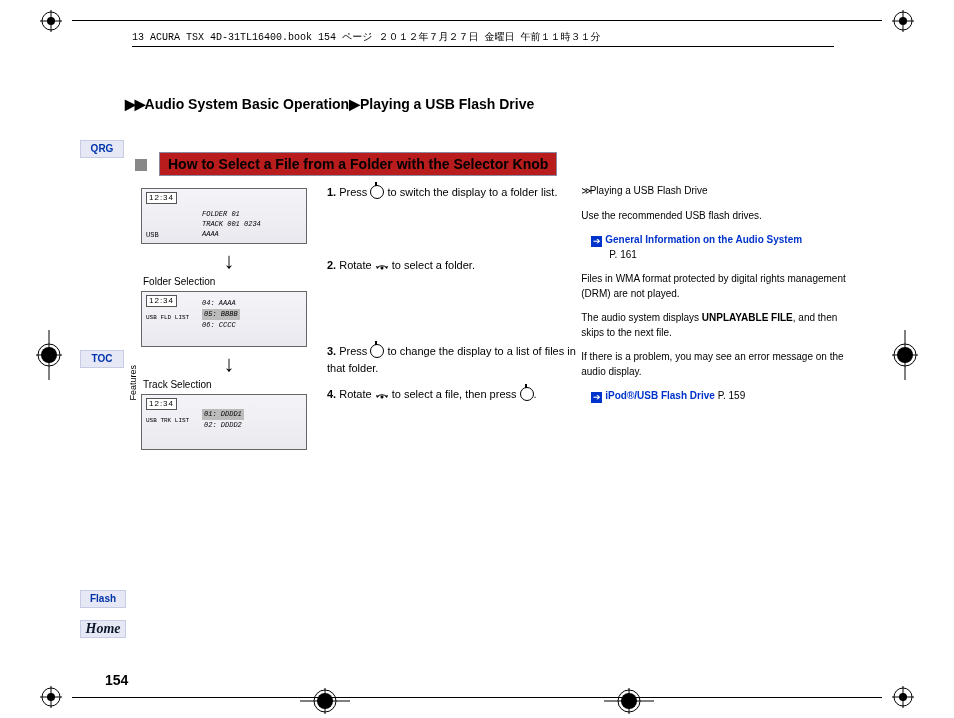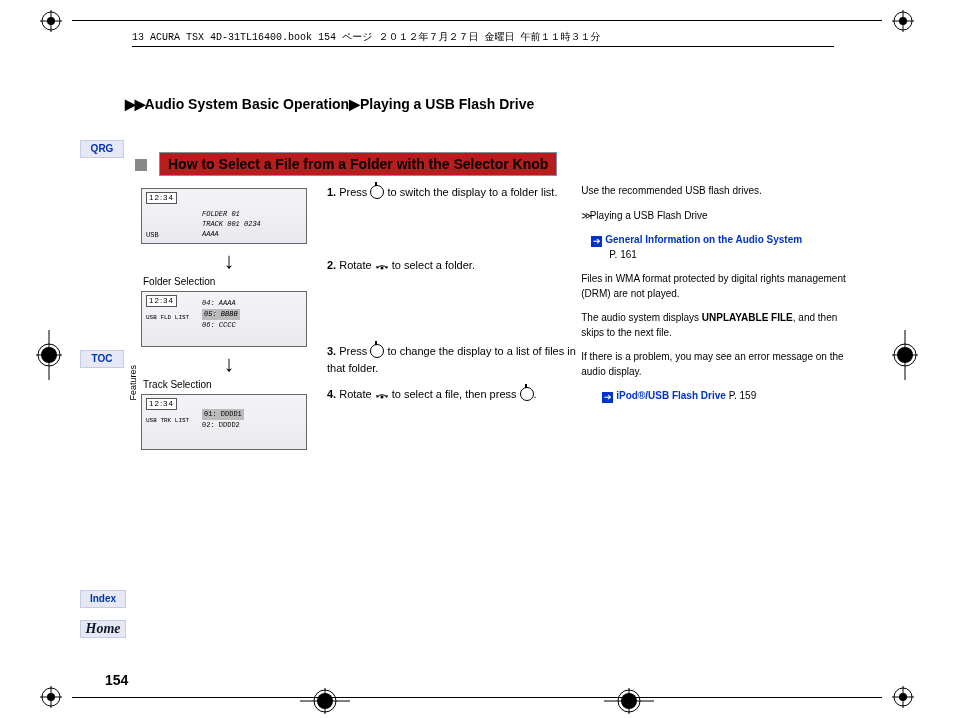--- a/index.html
+++ b/index.html
@@ -300,21 +300,21 @@
 <div class="top-header">13 ACURA TSX 4D-31TL16400.book  154 ページ  ２０１２年７月２７日  金曜日  午前１１時３１分</div>
 
 <div class="breadcrumb">
   <span class="arrows">▶▶</span><span>Audio System Basic Operation</span><span>▶</span><span>Playing a USB Flash Drive</span>
 </div>
 
 <div class="page">
   <div class="nav-btn nav-qrg">QRG</div>
   <div class="nav-btn nav-toc">TOC</div>
   <div class="features-rot">Features</div>
-  <div class="nav-btn nav-index">Index</div>
+  <div class="nav-btn nav-index">Flash</div>
   <div class="nav-btn nav-home">Home</div>
 
   <div class="content">
     <div>
       <span class="title-bullet"></span><span class="section-title">How to Select a File from a Folder with the Selector Knob</span>
     </div>
 
     <div class="main-row">
 
       <div class="left-col">
@@ -335,21 +335,21 @@
             <div class="disp-line">04: AAAA</div>
             <div class="disp-line" style="background:#bbb; padding:0 2px;">05: BBBB</div>
             <div class="disp-line">06: CCCC</div>
           </div>
           <div style="position:absolute; left:4px; top:22px; font-size:6px;">USB  FLD LIST</div>
         </div>
         <div class="down-arrow">↓</div>
         <div class="caption">Track Selection</div>
         <div class="display-box">
           <span class="clock">12:34</span>
-          <div style="position:absolute; left:60px; top:14px; line-height:11px;">
+          <div style="position:absolute; left:60px; top:14px; font-style:italic; line-height:11px;text-align:center;">
             <div class="disp-line" style="background:#bbb; padding:0 2px;">01: DDDD1</div>
             <div class="disp-line">02: DDDD2</div>
           </div>
           <div style="position:absolute; left:4px; top:22px; font-size:6px;">USB  TRK LIST</div>
         </div>
       </div>
 
       <div class="mid-col">
         <div class="step">
           <b>1.</b> <span>Press </span><span class="icon-knob"></span><span> to switch the display to a folder list.</span>
@@ -369,32 +369,32 @@
           <b>4.</b> <span>Rotate </span><span class="icon-rotate"><svg viewBox="0 0 14 11">
                 <path d="M2 8 A6 5 0 0 1 12 8" fill="none" stroke="#000"></path>
                 <path d="M1 6 L2 9 L4 7 Z" fill="#000"></path>
                 <path d="M13 6 L12 9 L10 7 Z" fill="#000"></path>
                 <circle cx="7" cy="8" r="1.5" fill="#000"></circle>
               </svg></span><span> to select a file, then press </span><span class="icon-knob"></span><span>.</span>
         </div>
       </div>
 
       <div class="right-col">
+        <p><span class="tri">≫</span><span>Playing a USB Flash Drive</span></p>
         <p>Use the recommended USB flash drives.</p>
-        <p><span class="tri">≫</span><span>Playing a USB Flash Drive</span></p>
         <p style="margin-left:10px;">
           <span class="xref-badge">➔</span><span class="xref">General Information on the Audio System</span><br>
           <span style="margin-left:18px;">P. 161</span>
         </p>
         <p>Files in WMA format protected by digital rights management (DRM) are not played.</p>
         <p>
           <span>The audio system displays </span><b>UNPLAYABLE FILE</b><span>, and then skips to the next file.</span>
         </p>
         <p>If there is a problem, you may see an error message on the audio display.</p>
-        <p style="margin-left:21px;">
+        <p style="margin-left:10px;">
           <span class="xref-badge">➔</span><span class="xref">iPod®/USB Flash Drive </span><span>P. 159</span>
         </p>
       </div>
     </div>
   </div>
 </div>
 
 <div class="page-no">154</div>
 
 </body></html>

